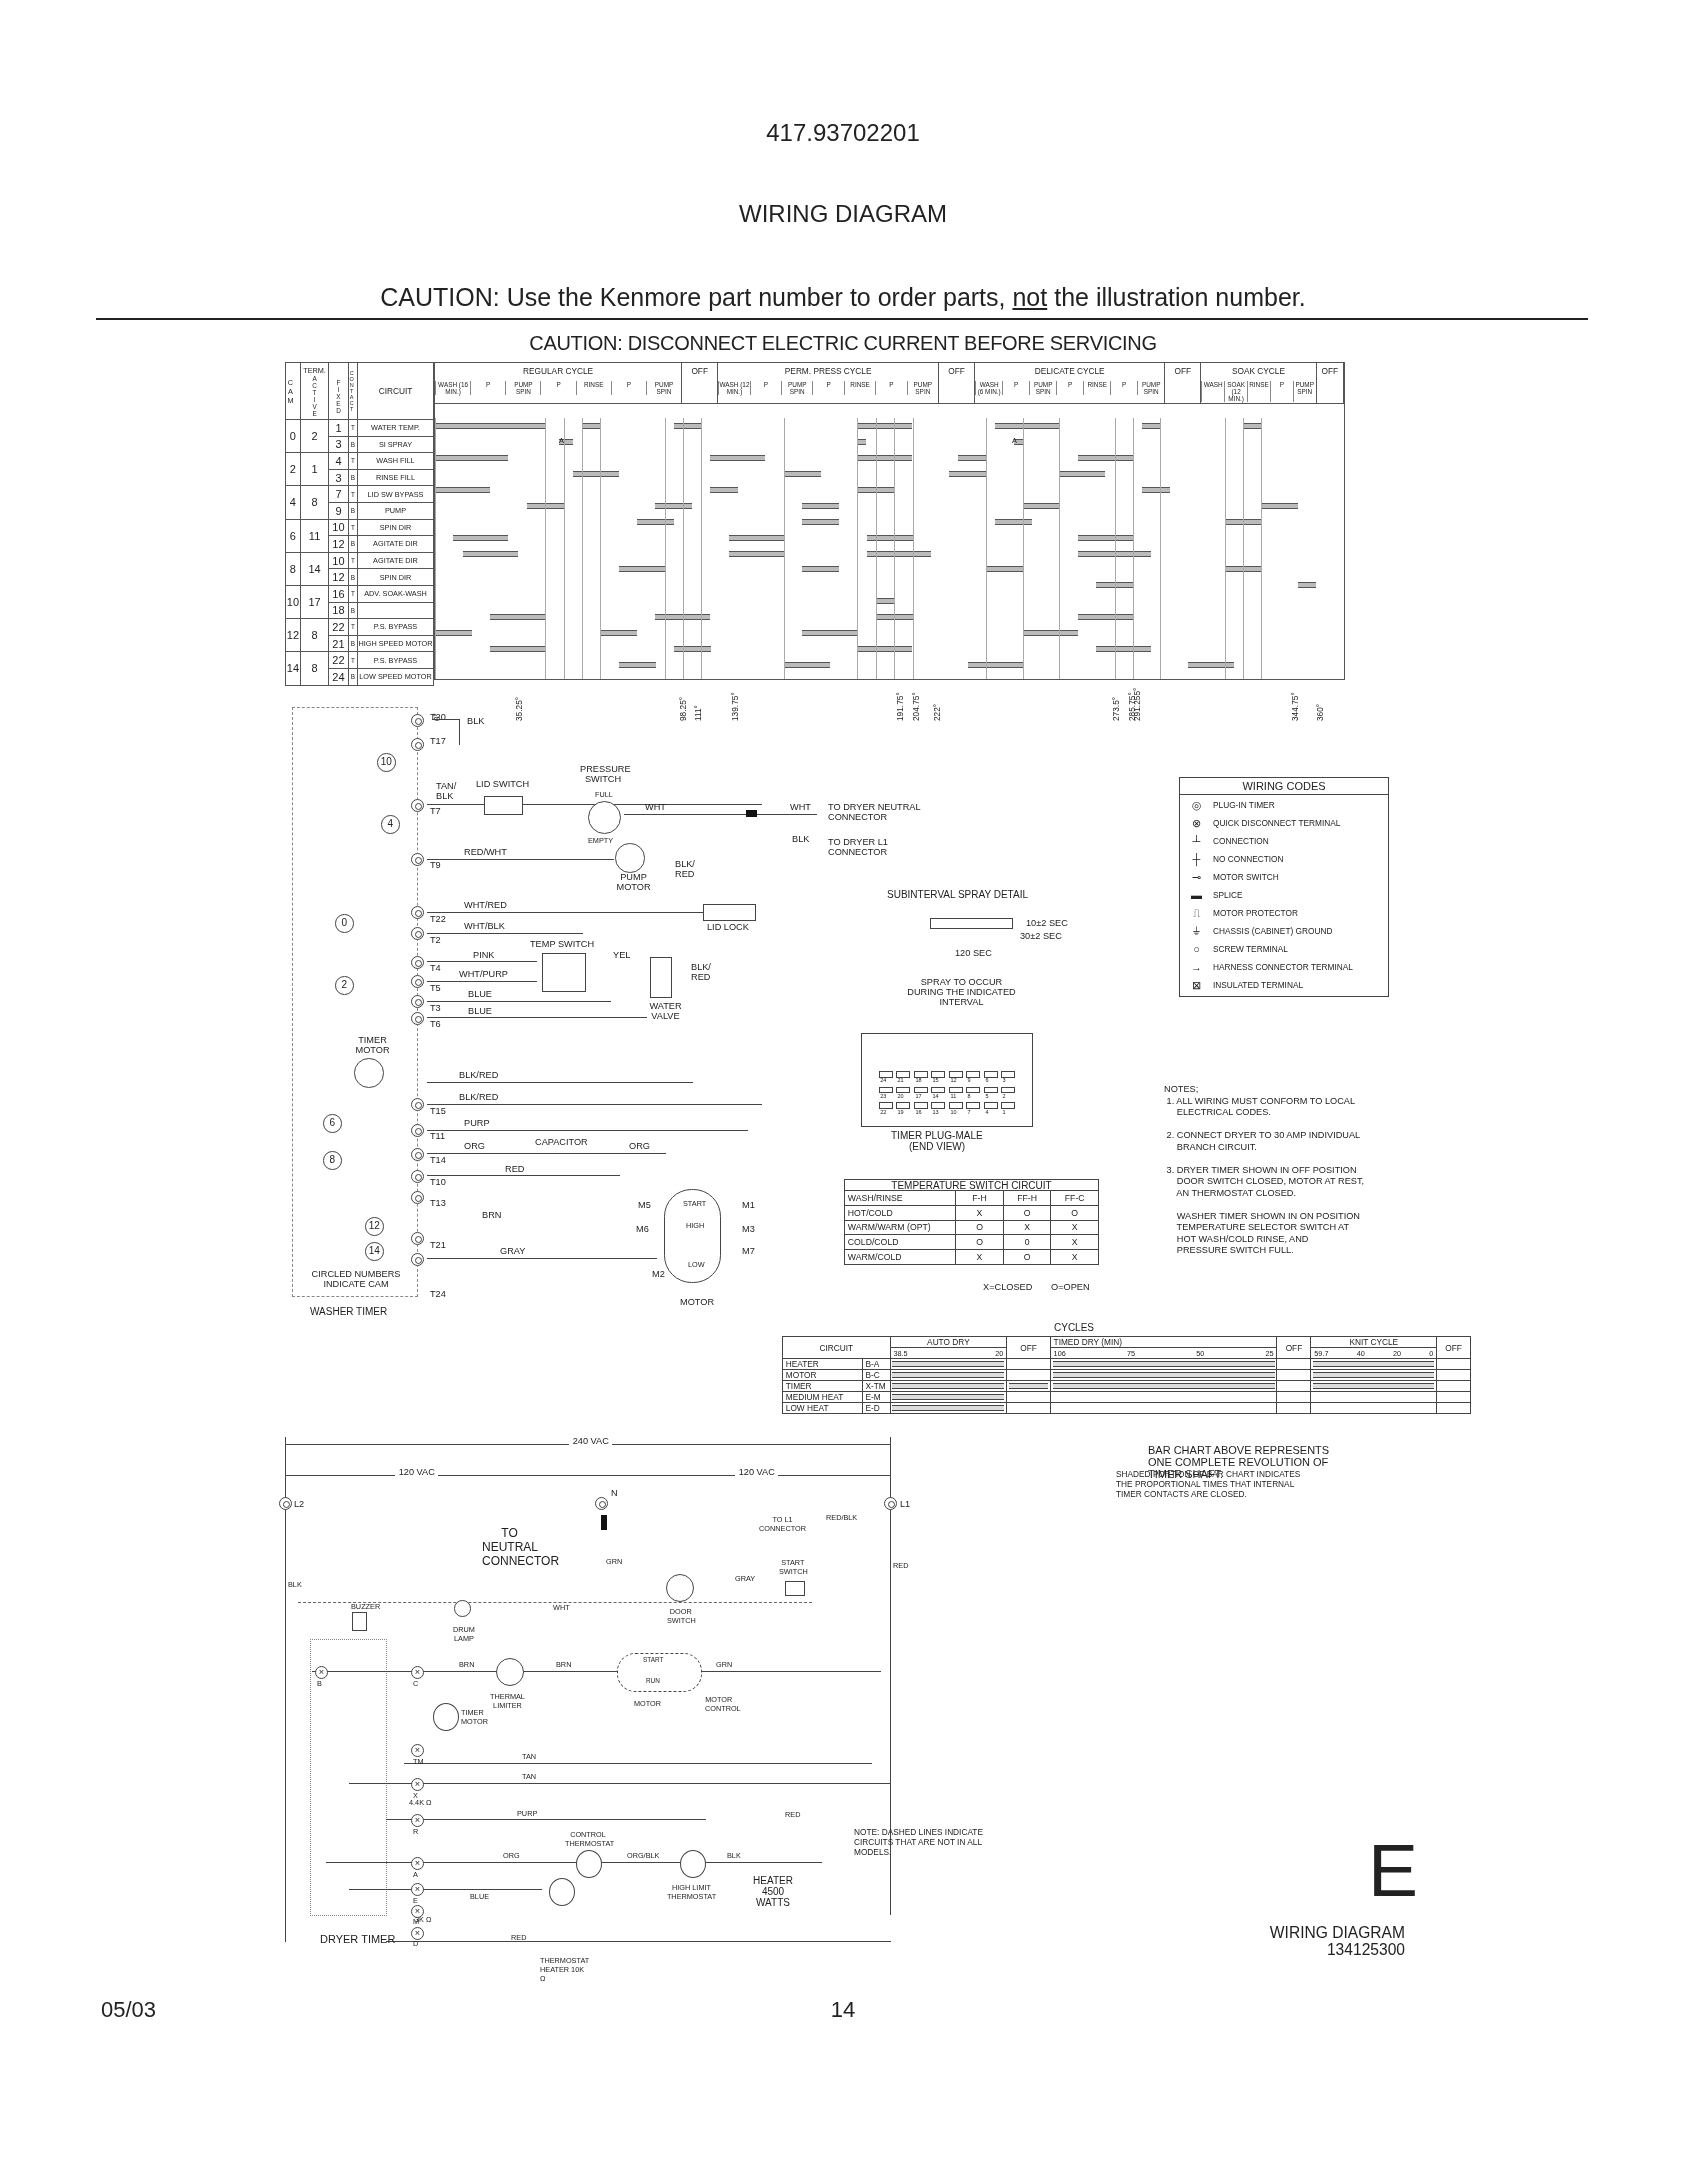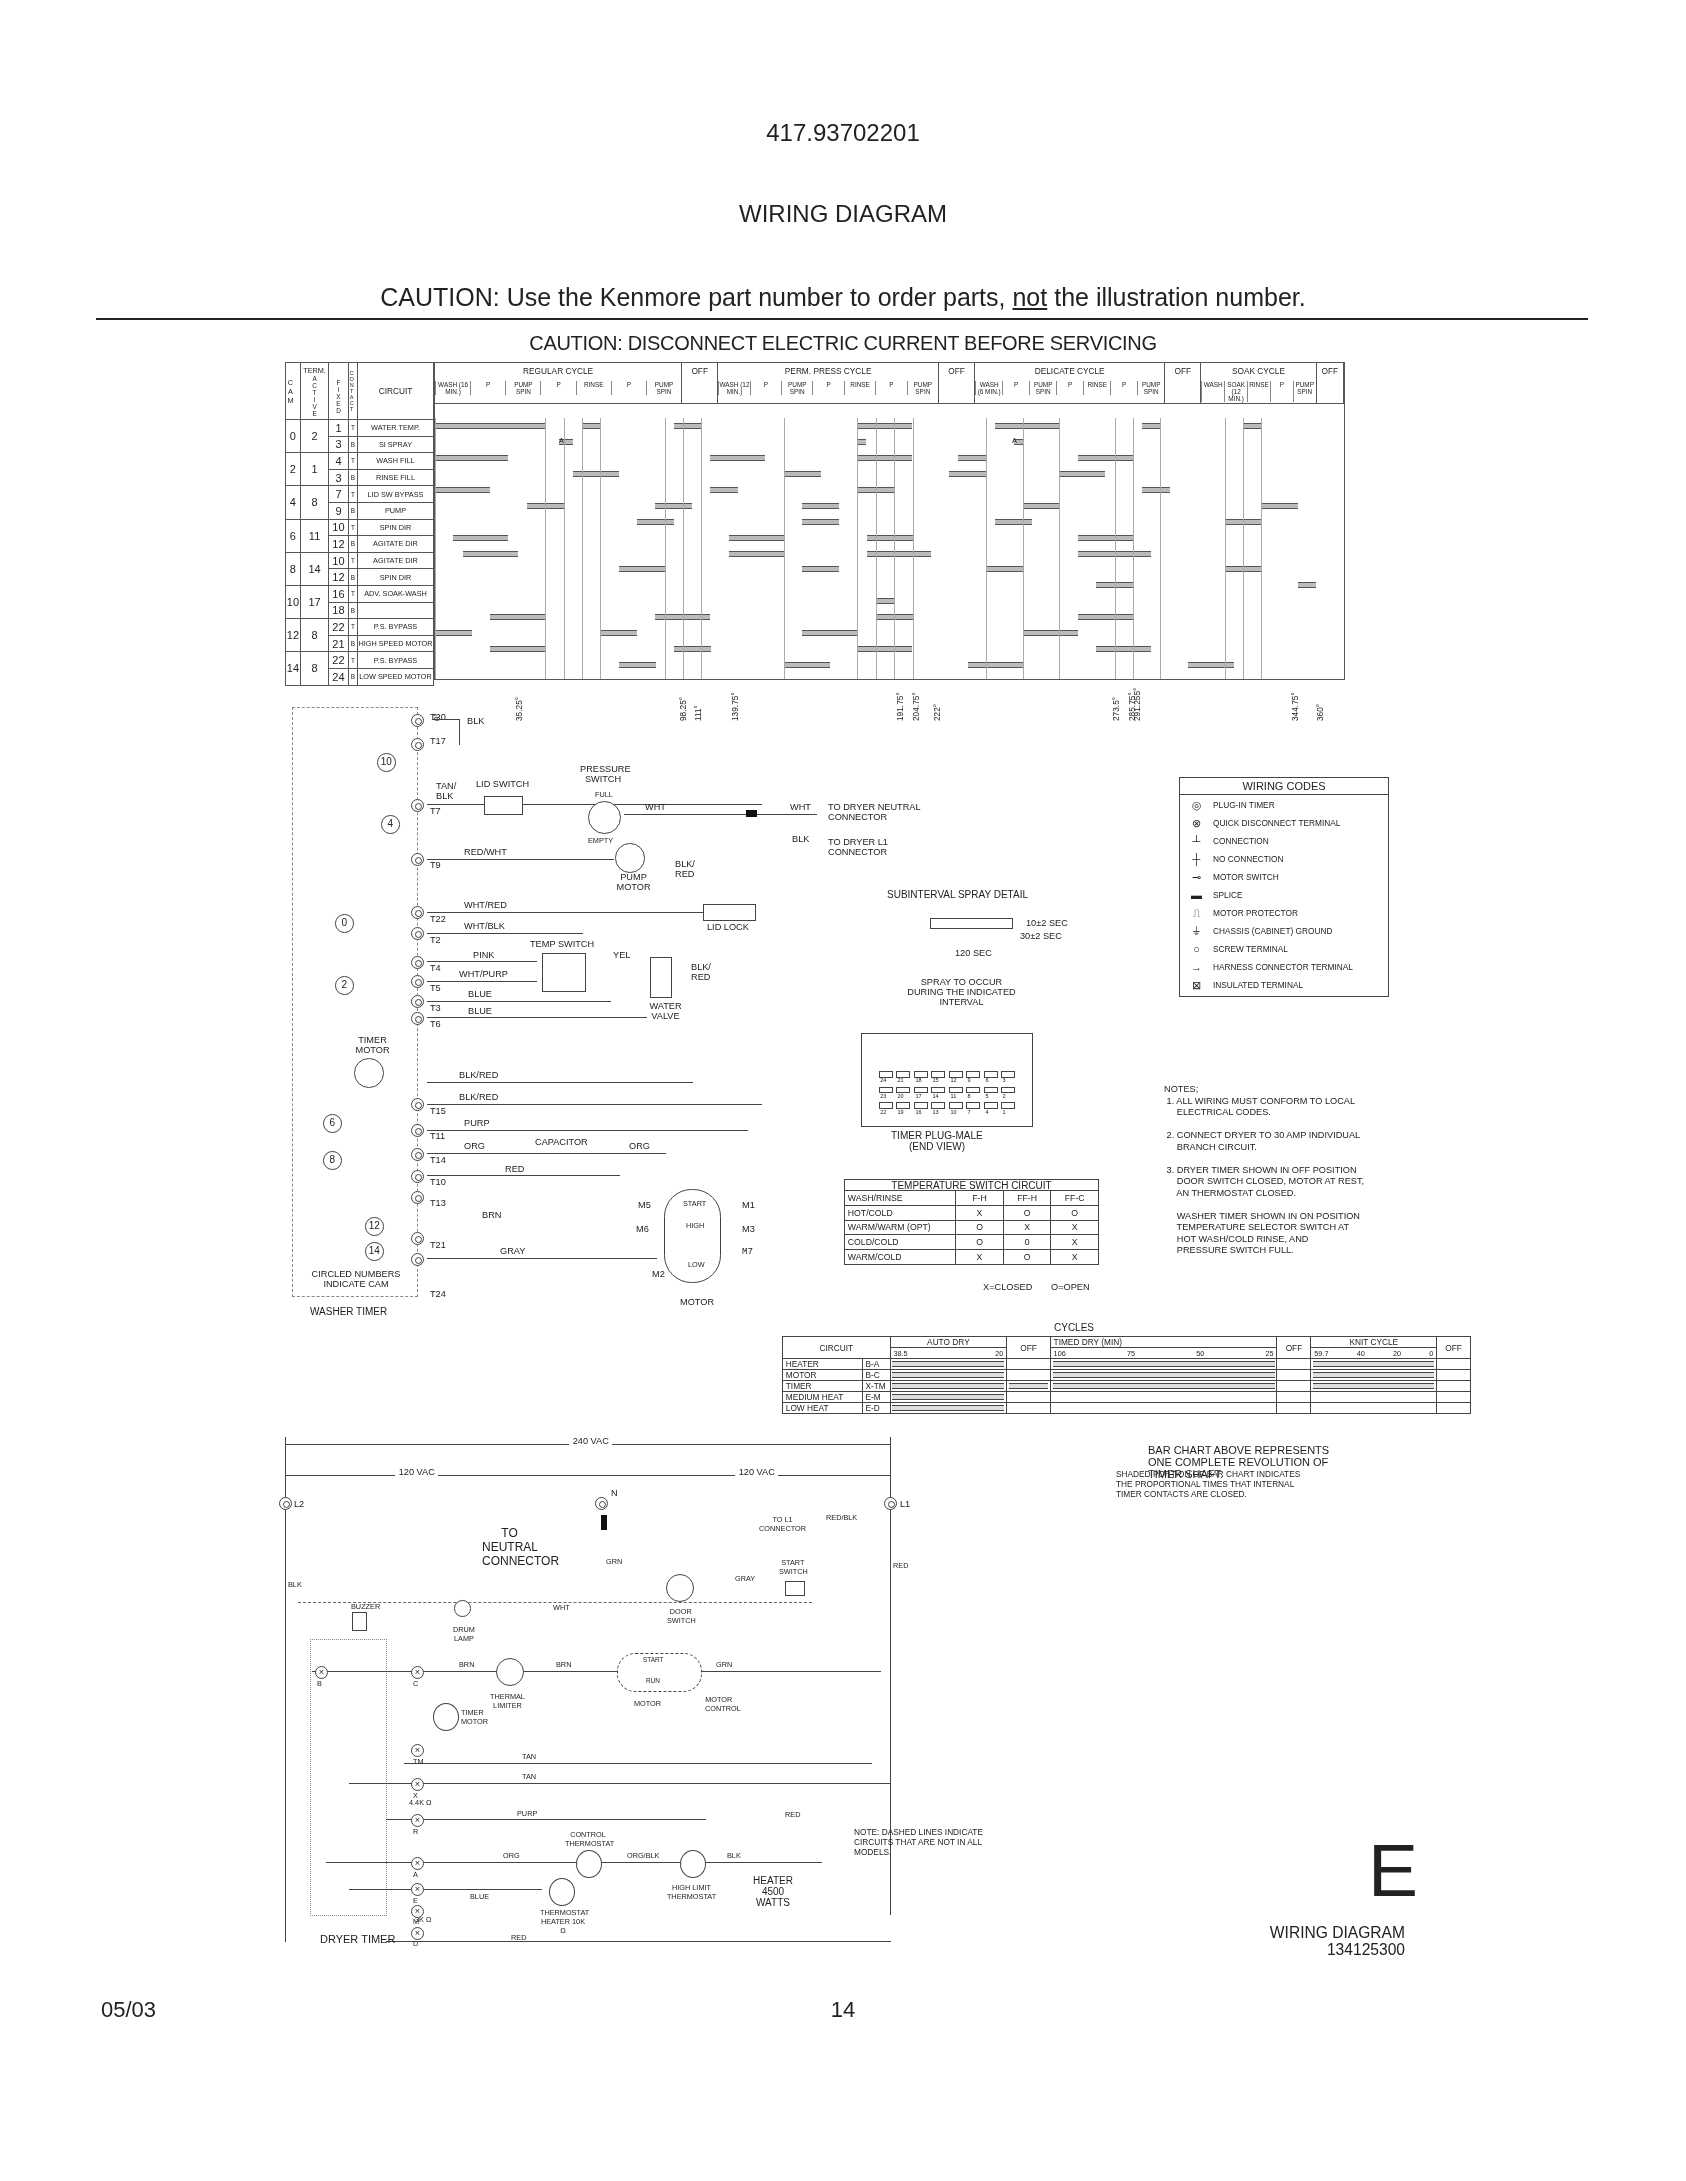--- a/index.html
+++ b/index.html
@@ -445,21 +445,21 @@
 <div class="abs" style="left:664px;top:1189px;width:55px;height:92px;border:0.9px solid #444;border-radius:27.5px;background:#fff"></div>
 <div class="lbl" style="left:683px;top:1199px;font-size:7.3px">START</div>
 <div class="lbl" style="left:686px;top:1221px;font-size:7.3px">HIGH</div>
 <div class="lbl" style="left:688px;top:1260px;font-size:7.3px">LOW</div>
 <div class="lbl" style="left:680px;top:1297px">MOTOR</div>
 <div id="motor-terms">
     <div class="lbl" style="left: 638px; top: 1200px;">M5</div>
     <div class="lbl" style="left: 742px; top: 1200px;">M1</div>
     <div class="lbl" style="left: 636px; top: 1224px;">M6</div>
     <div class="lbl" style="left: 742px; top: 1224px;">M3</div>
-    <div class="lbl" style="left: 742px; top: 1246px; font-family: Liberation Mono, monospace;">M7</div>
+    <div class="lbl" style="left: 742px; top: 1246px;">M7</div>
     <div class="lbl" style="left: 652px; top: 1269px;">M2</div>
   </div>
 
 <div class="codes">
   <div class="hd">WIRING CODES</div>
   <div id="codes-list" style="padding:1.8px 0">
       <div class="row">
         <span class="ic">◎</span>
         <span>PLUG-IN TIMER</span>
       </div>
@@ -831,21 +831,21 @@
 <div class="abs" style="left:514px;top:1849px;width:0.9px;height:0.9px"></div>
 <div class="abs" style="left:576px;top:1850px;width:24px;height:26px;border:0.9px solid #444;border-radius:50%;background:#fff"></div>
 <div class="lbl" style="left:627px;top:1851px;font-size:7.3px">ORG/BLK</div>
 <div class="abs" style="left:680px;top:1850px;width:24px;height:26px;border:0.9px solid #444;border-radius:50%;background:#fff"></div>
 <div class="lbl" style="left:666px;top:1883px;font-size:7.3px;width:51px;text-align:center;white-space:normal">HIGH LIMIT THERMOSTAT</div>
 <div class="lbl" style="left:727px;top:1851px;font-size:7.3px">BLK</div>
 <div class="lbl" style="left:750px;top:1875px;font-size:10px;width:46px;text-align:center;white-space:normal">HEATER 4500 WATTS</div>
 <div class="wire" style="left:349px;top:1889px;width:193px;height:0.9px"></div>
 <div class="lbl" style="left:470px;top:1892px;font-size:7.3px">BLUE</div>
 <div class="abs" style="left:549px;top:1878px;width:24px;height:26px;border:0.9px solid #444;border-radius:50%;background:#fff"></div>
-<div class="lbl" style="left:540px;top:1908px;font-size:7.3px;width:46px;text-align:center;white-space:normal">THERMOSTAT HEATER 10K Ω</div>
+<div class="lbl" style="left:540px;top:1956px;font-size:7.3px;width:46px;text-align:left;white-space:normal">THERMOSTAT HEATER 10K Ω</div>
 <div class="lbl" style="left:415px;top:1915px;font-size:7.3px">3K Ω</div>
 <div class="wire" style="left:386px;top:1941px;width:505px;height:0.9px"></div>
 <div class="lbl" style="left:511px;top:1933px;font-size:7.3px">RED</div>
 <div id="dryer-terms">
     <div class="qd" style="left: 315px; top: 1666px;">×</div>
     <div class="lbl" style="left: 317px; top: 1679px; font-size: 7.3px;">B</div>
     <div class="qd" style="left: 411px; top: 1666px;">×</div>
     <div class="lbl" style="left: 413px; top: 1679px; font-size: 7.3px;">C</div>
     <div class="qd" style="left: 411px; top: 1744px;">×</div>
     <div class="lbl" style="left: 413px; top: 1757px; font-size: 7.3px;">TM</div>

